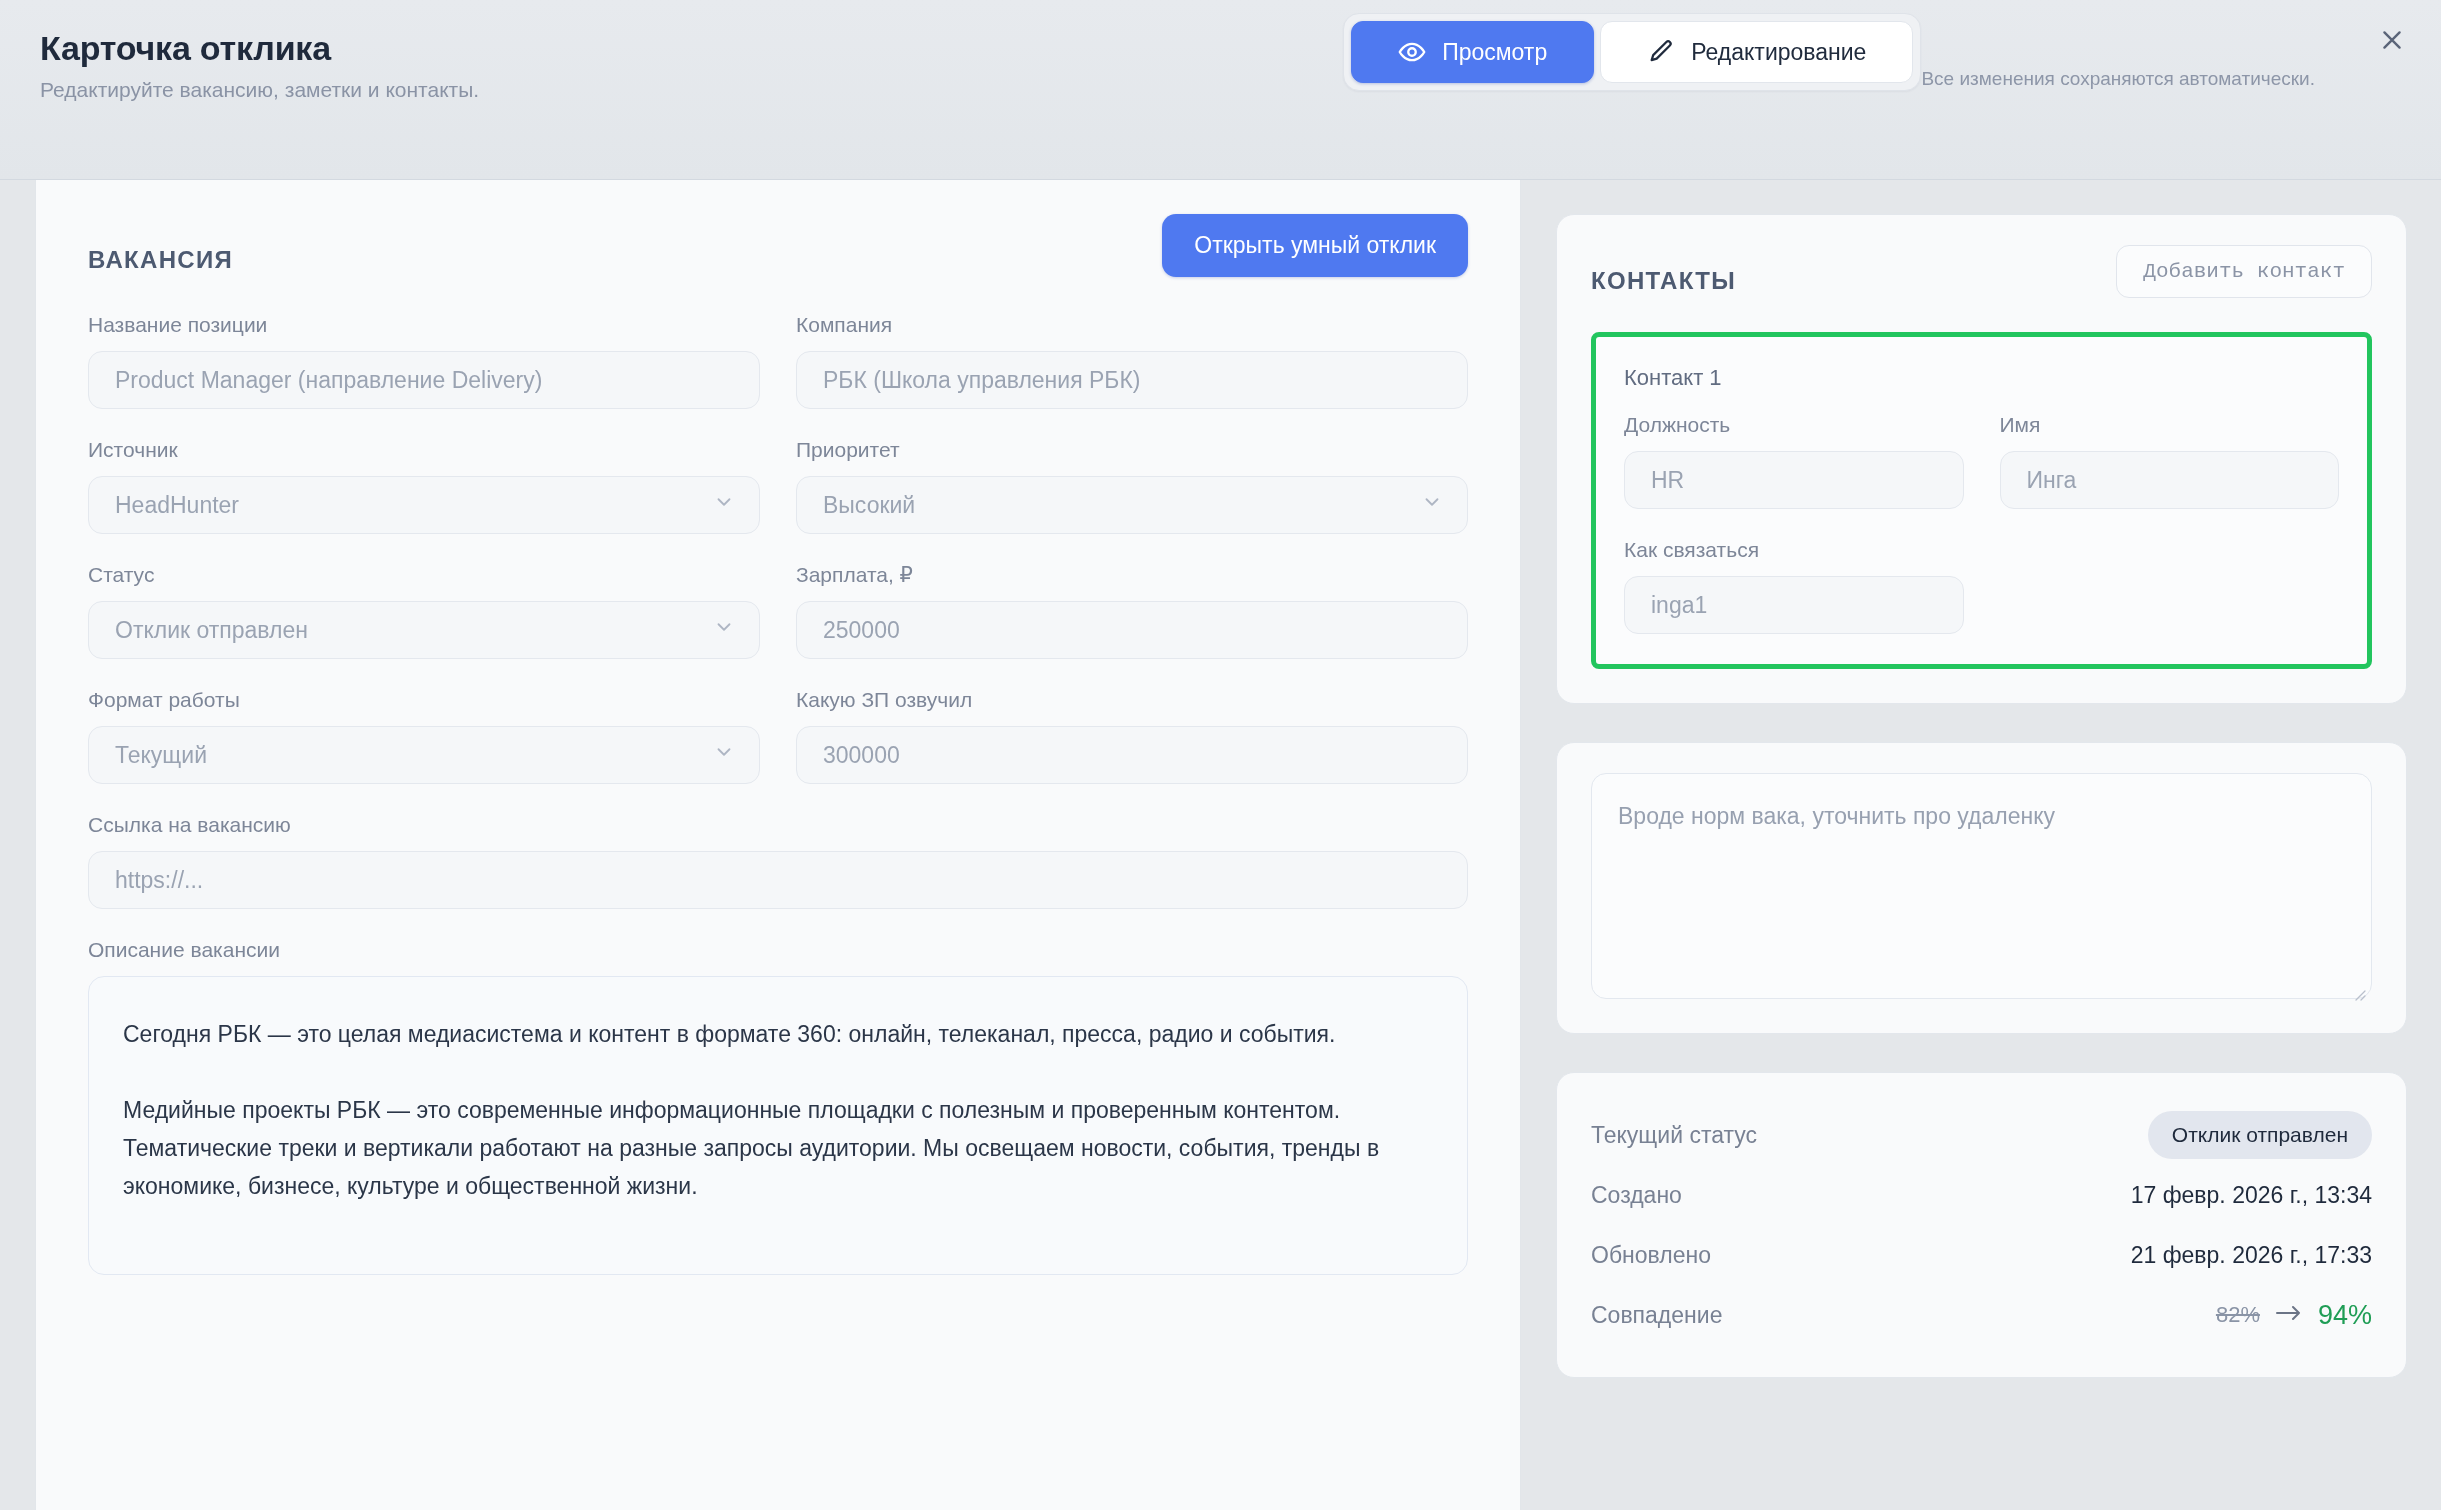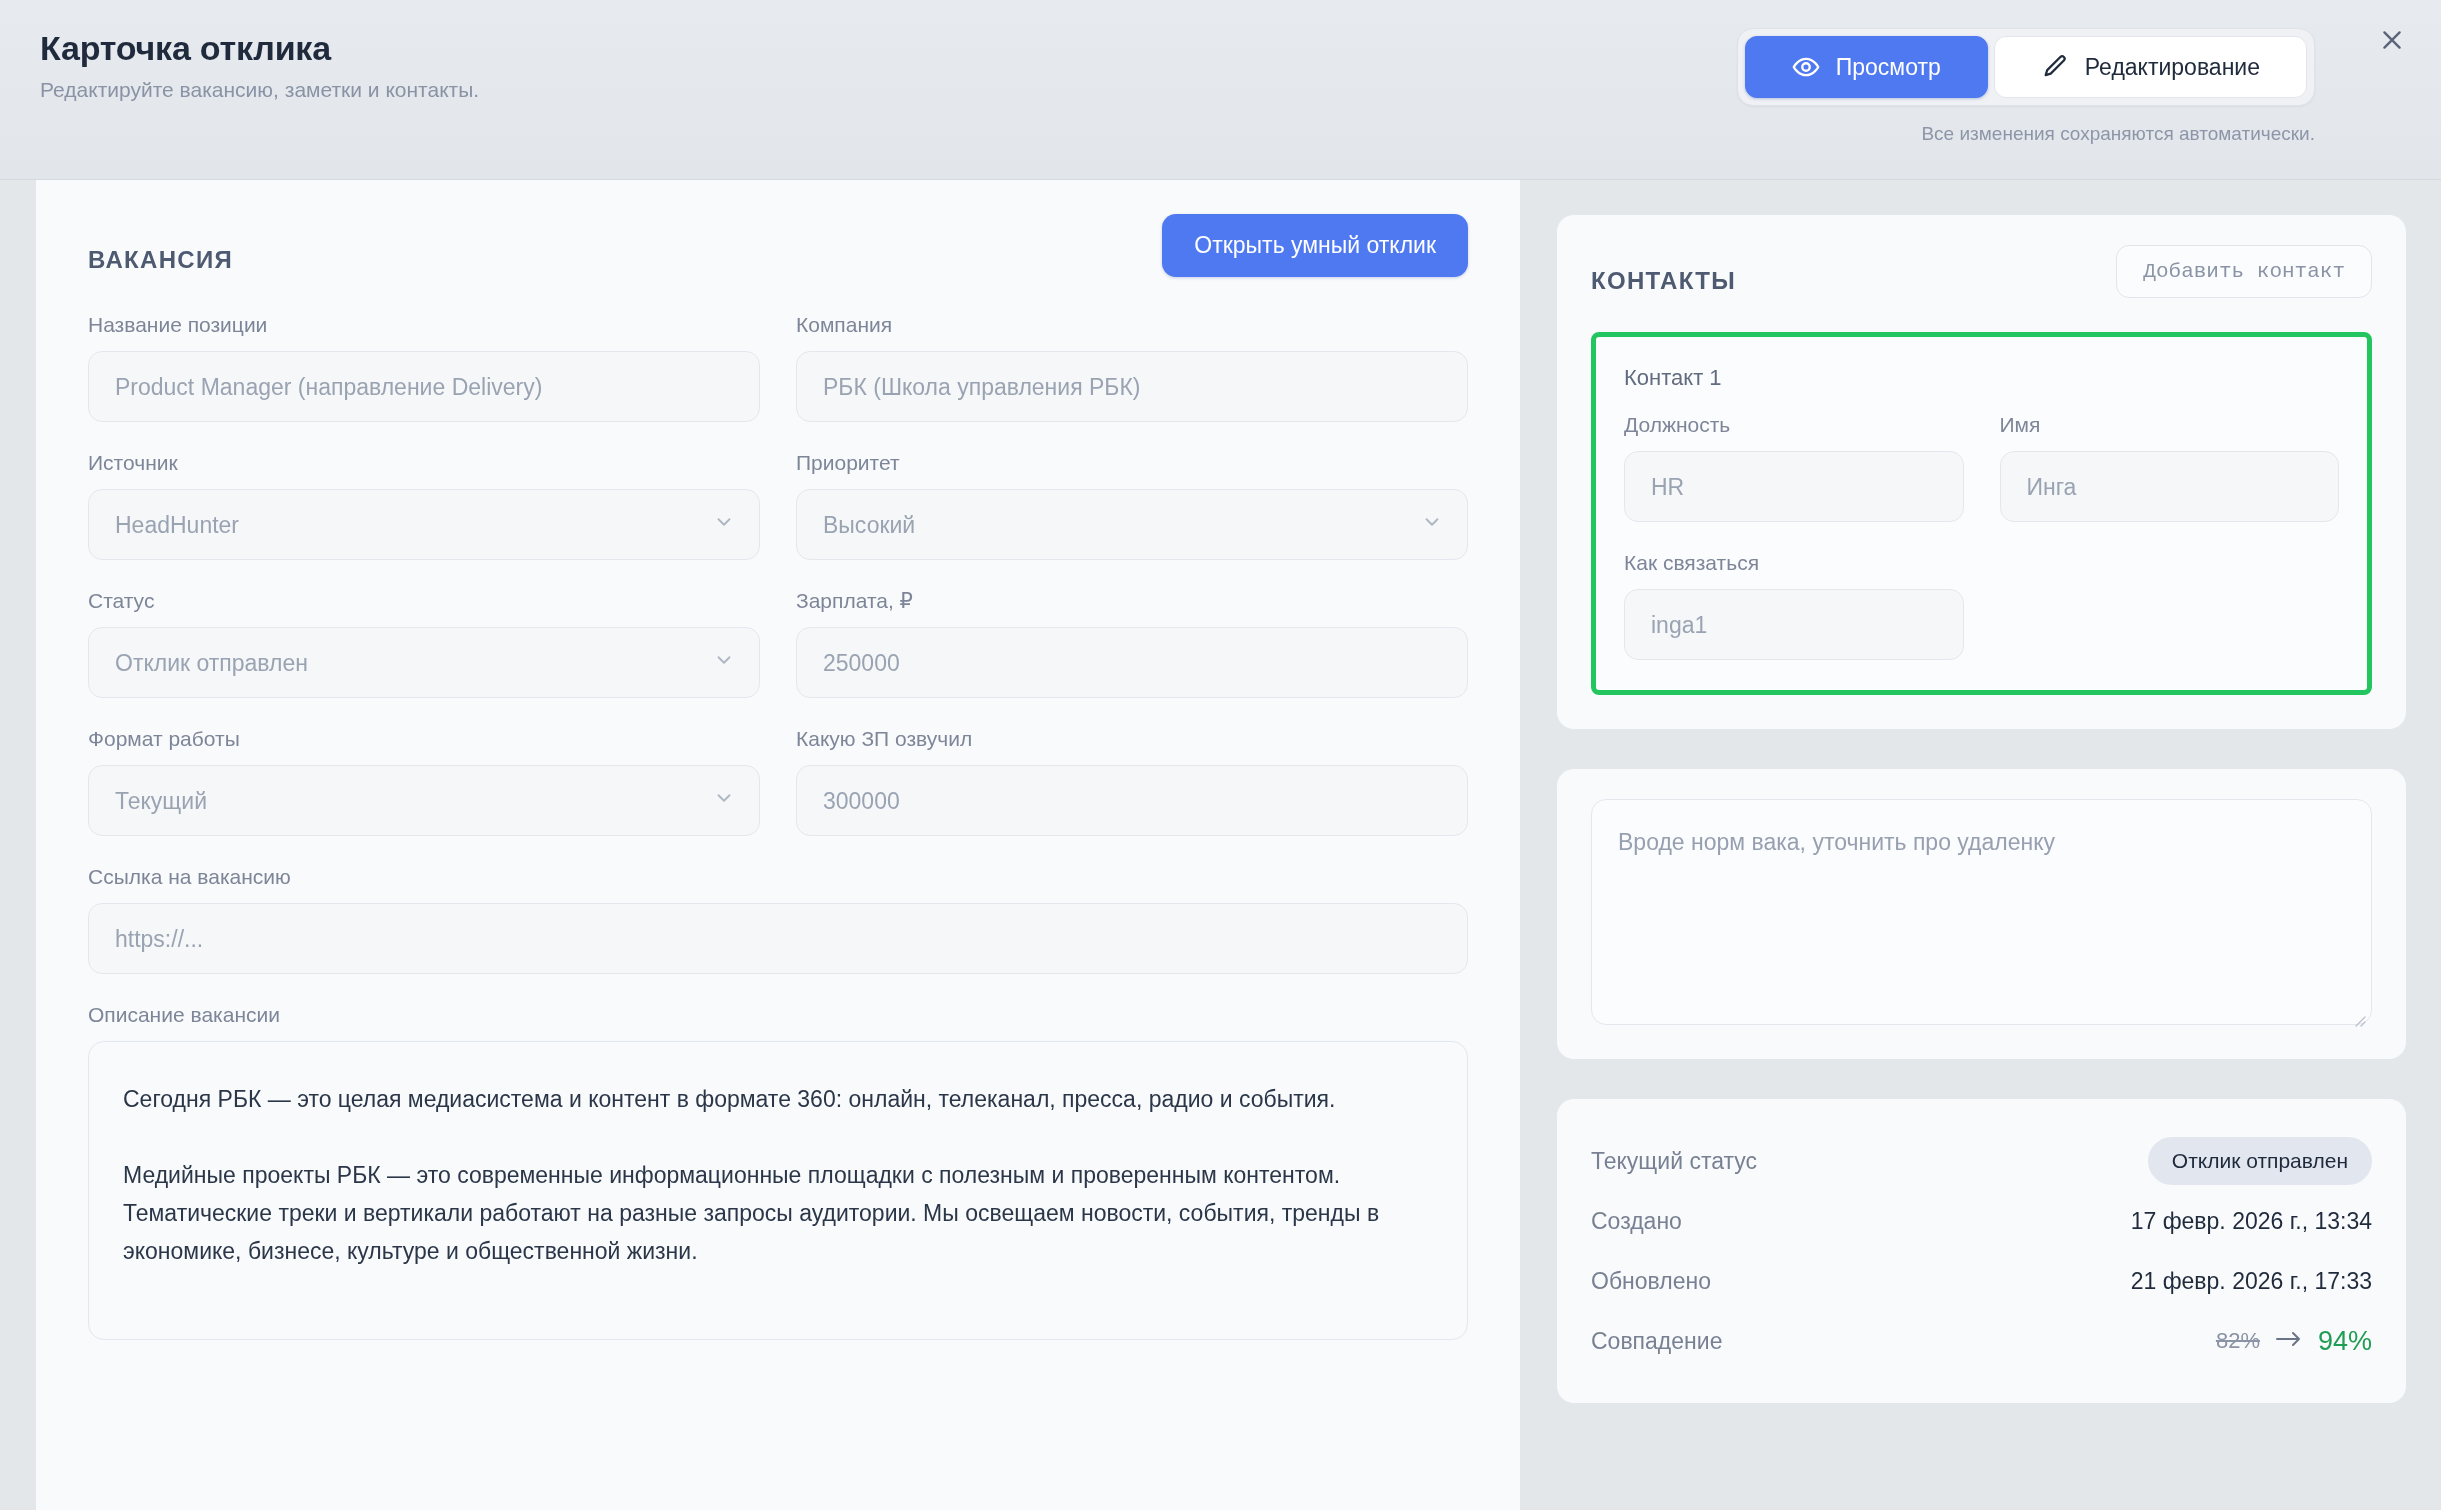--- a/index.html
+++ b/index.html
@@ -35,22 +35,22 @@
   }
   .header-sub {
     margin-top: 6px;
     font-size: 21px;
     color: #8a93a5;
     line-height: 28px;
   }
 
   .toggle-wrap {
     position: absolute;
-    top: 28px; right: 127px;
-    display: flex; flex-direction: column; align-items: flex-end;
+    top: 13px; right: 127px;
+    display: flex; flex-direction: row; align-items: flex-end;
   }
   .toggle-group {
     display: flex;
     background: #eff1f4;
     border: 1px solid #dfe3e9;
     border-radius: 16px;
     padding: 7px;
     gap: 6px;
     box-shadow: 0 1px 2px rgba(30,45,70,.05);
   }
@@ -166,21 +166,21 @@
   .field { margin-bottom: 27px; }
   .field-label {
     display: block;
     font-size: 21px;
     color: #7d8698;
     margin-bottom: 12px;
     line-height: 28px;
   }
   .control {
     position: relative;
-    height: 71px;
+    height: 58px;
     background: #f5f7f9;
     border: 1px solid #e4e8ee;
     border-radius: 14px;
     display: flex; align-items: center;
     padding: 0 26px;
     font-size: 23px;
     color: #9aa3b2;
     line-height: 30px;
     overflow: hidden;
     white-space: nowrap;

